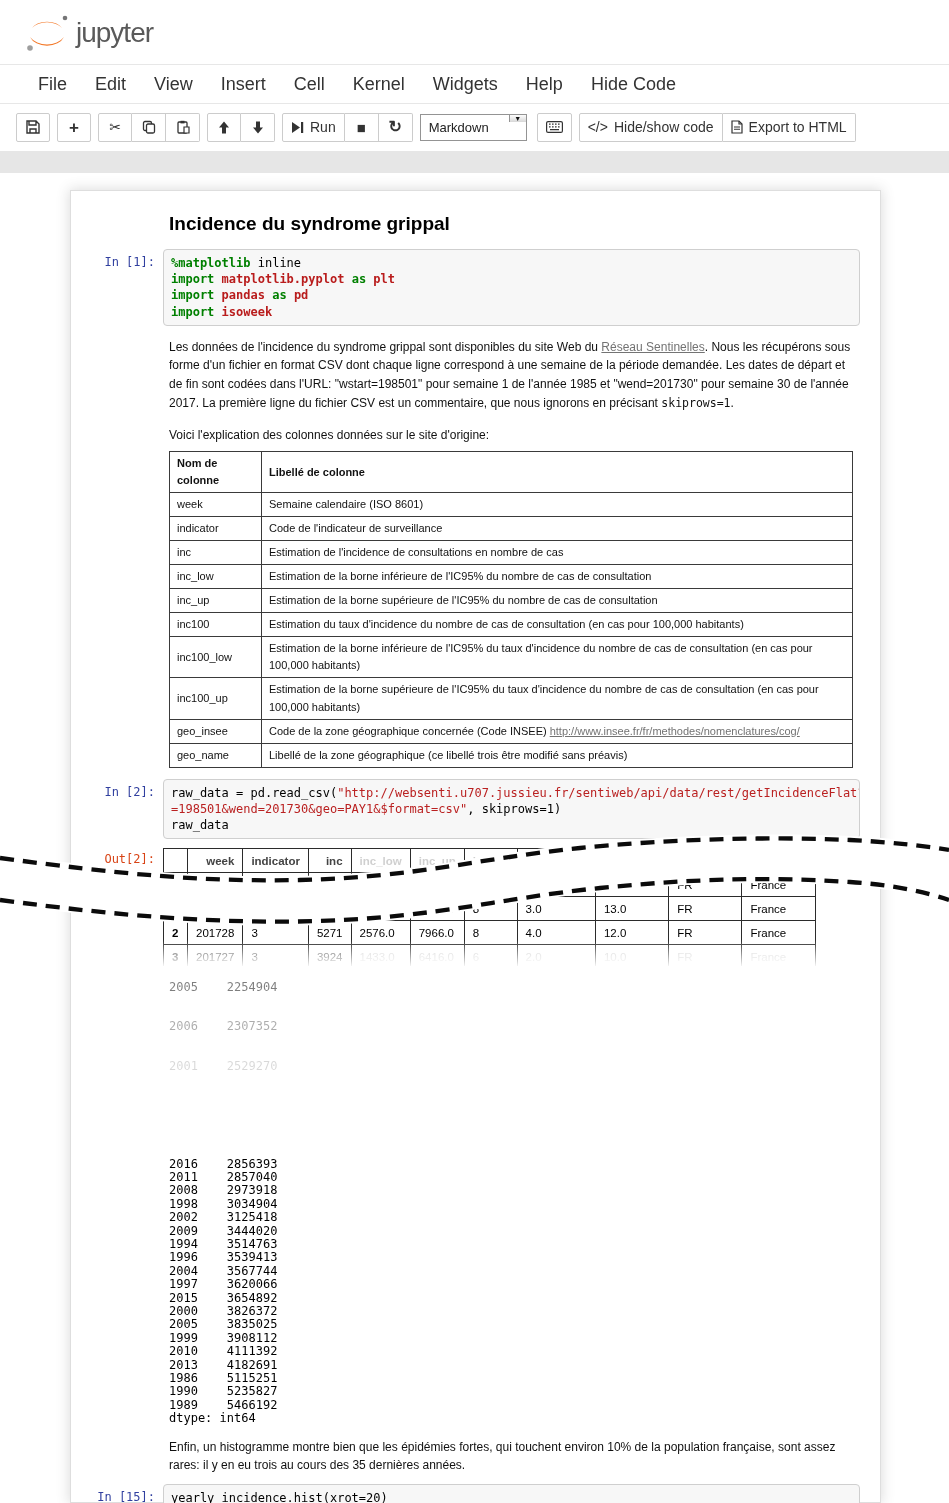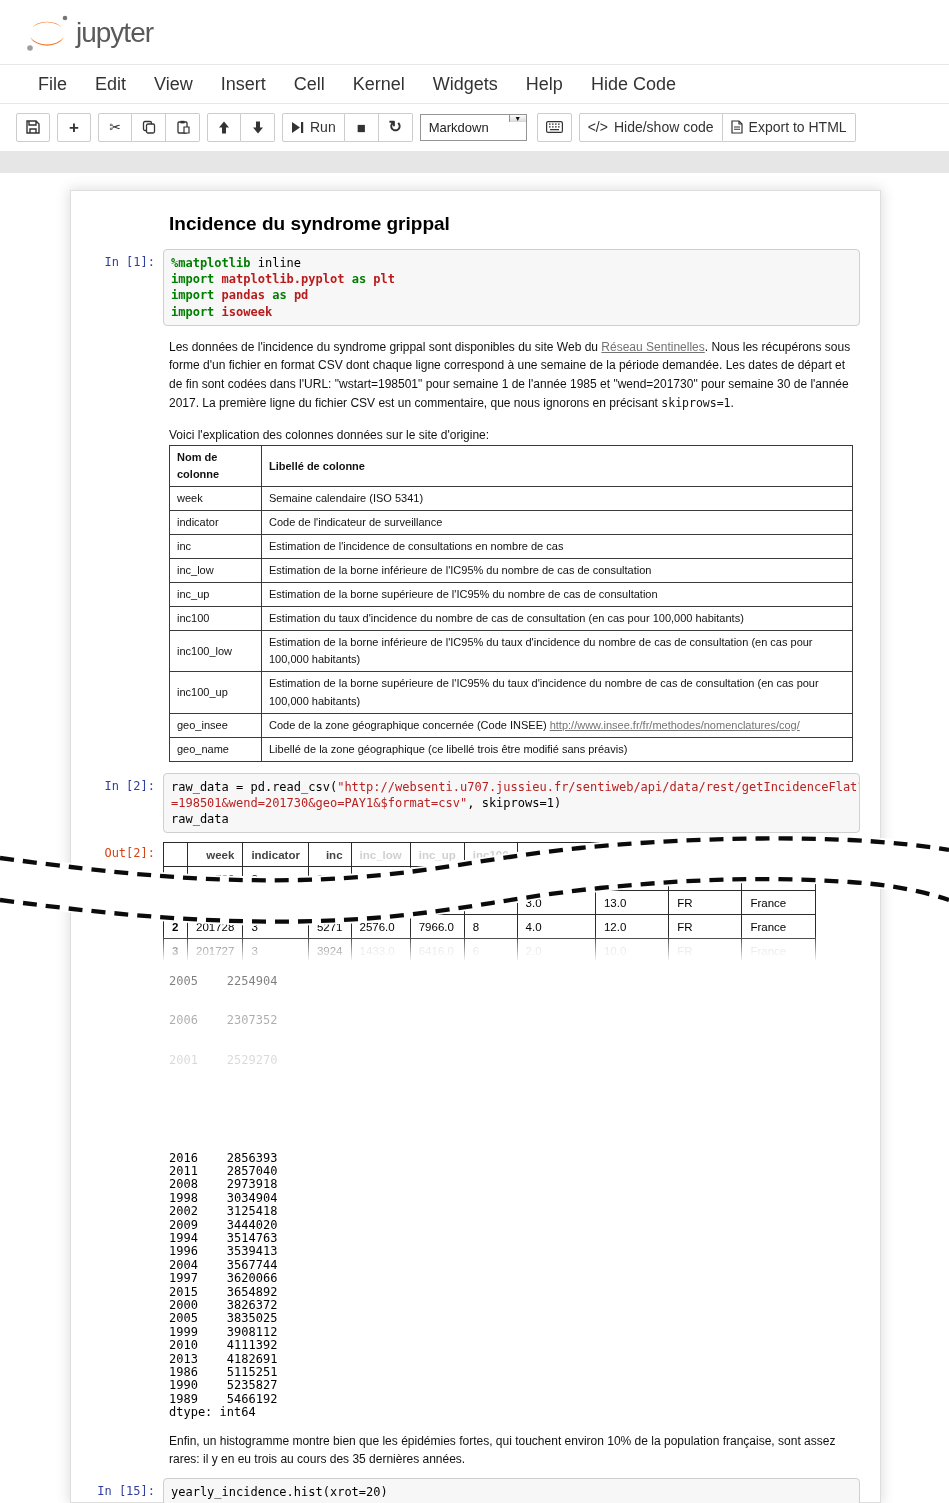--- a/index.html
+++ b/index.html
@@ -57,21 +57,21 @@
               padding:5px 7px; font-family:"DejaVu Sans Mono", monospace;
               font-size:12px; line-height:16.2px; white-space:pre; overflow:hidden; }
   .tok-kw { color:#008000; font-weight:bold; }
   .tok-nn { color:#b91c1c; font-weight:bold; }
   .tok-str { color:#ba2121; }
   .tok-pl { color:#000; }
   a { color:#737373; text-decoration:underline; cursor:pointer; }
   code.inline { font-family:"DejaVu Sans Mono", monospace; font-size:11.5px; }
 
   
-  table.cols { border-collapse:collapse; width:99%; }
+  table.cols { border-collapse:collapse; margin-top:6px; width:99%; }
   table.cols th, table.cols td { border:1px solid #3a3a3a; font-size:11px;
                  padding:3px 7px; text-align:left; height:18px; }
   table.cols th { font-weight:bold; }
   table.cols th:first-child, table.cols td:first-child { width:92px; }
 
   
   .out2-clip { position:relative; height:118px; overflow:hidden; margin-top:2px; }
   .out2-clip::after { content:""; position:absolute; left:0; right:0; bottom:0; height:26px;
       background:linear-gradient(rgba(255,255,255,0), rgba(255,255,255,0.95)); }
   table.pandas { border-collapse:collapse; }
@@ -231,21 +231,21 @@
       <table class="cols">
           <thead>
             <tr>
               <th>Nom de colonne</th>
               <th>Libellé de colonne</th>
             </tr>
           </thead>
           <tbody>
             <tr>
               <td>week</td>
-              <td>Semaine calendaire (ISO 5341)</td>
+              <td>Semaine calendaire (ISO 8601)</td>
             </tr>
             <tr>
               <td>indicator</td>
               <td>Code de l'indicateur de surveillance</td>
             </tr>
             <tr>
               <td>inc</td>
               <td>Estimation de l'incidence de consultations en nombre de cas</td>
             </tr>
             <tr>

